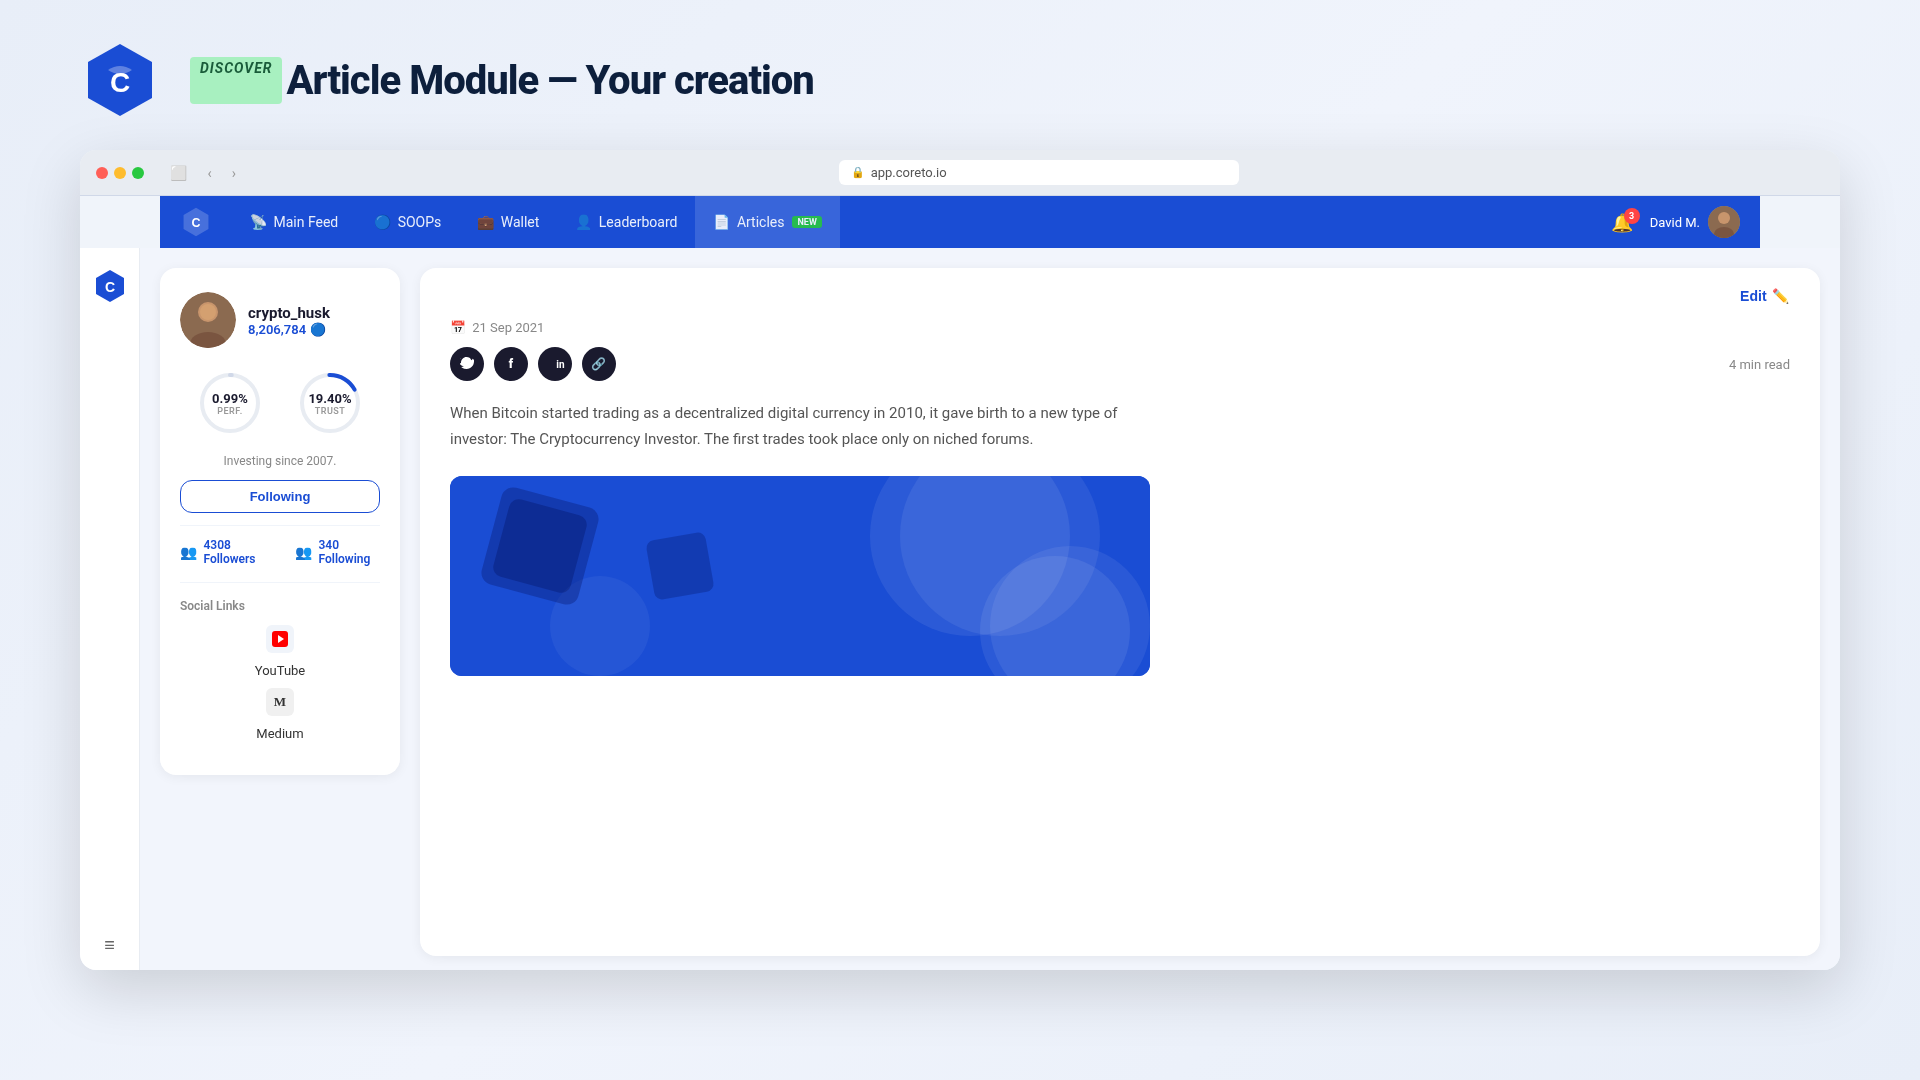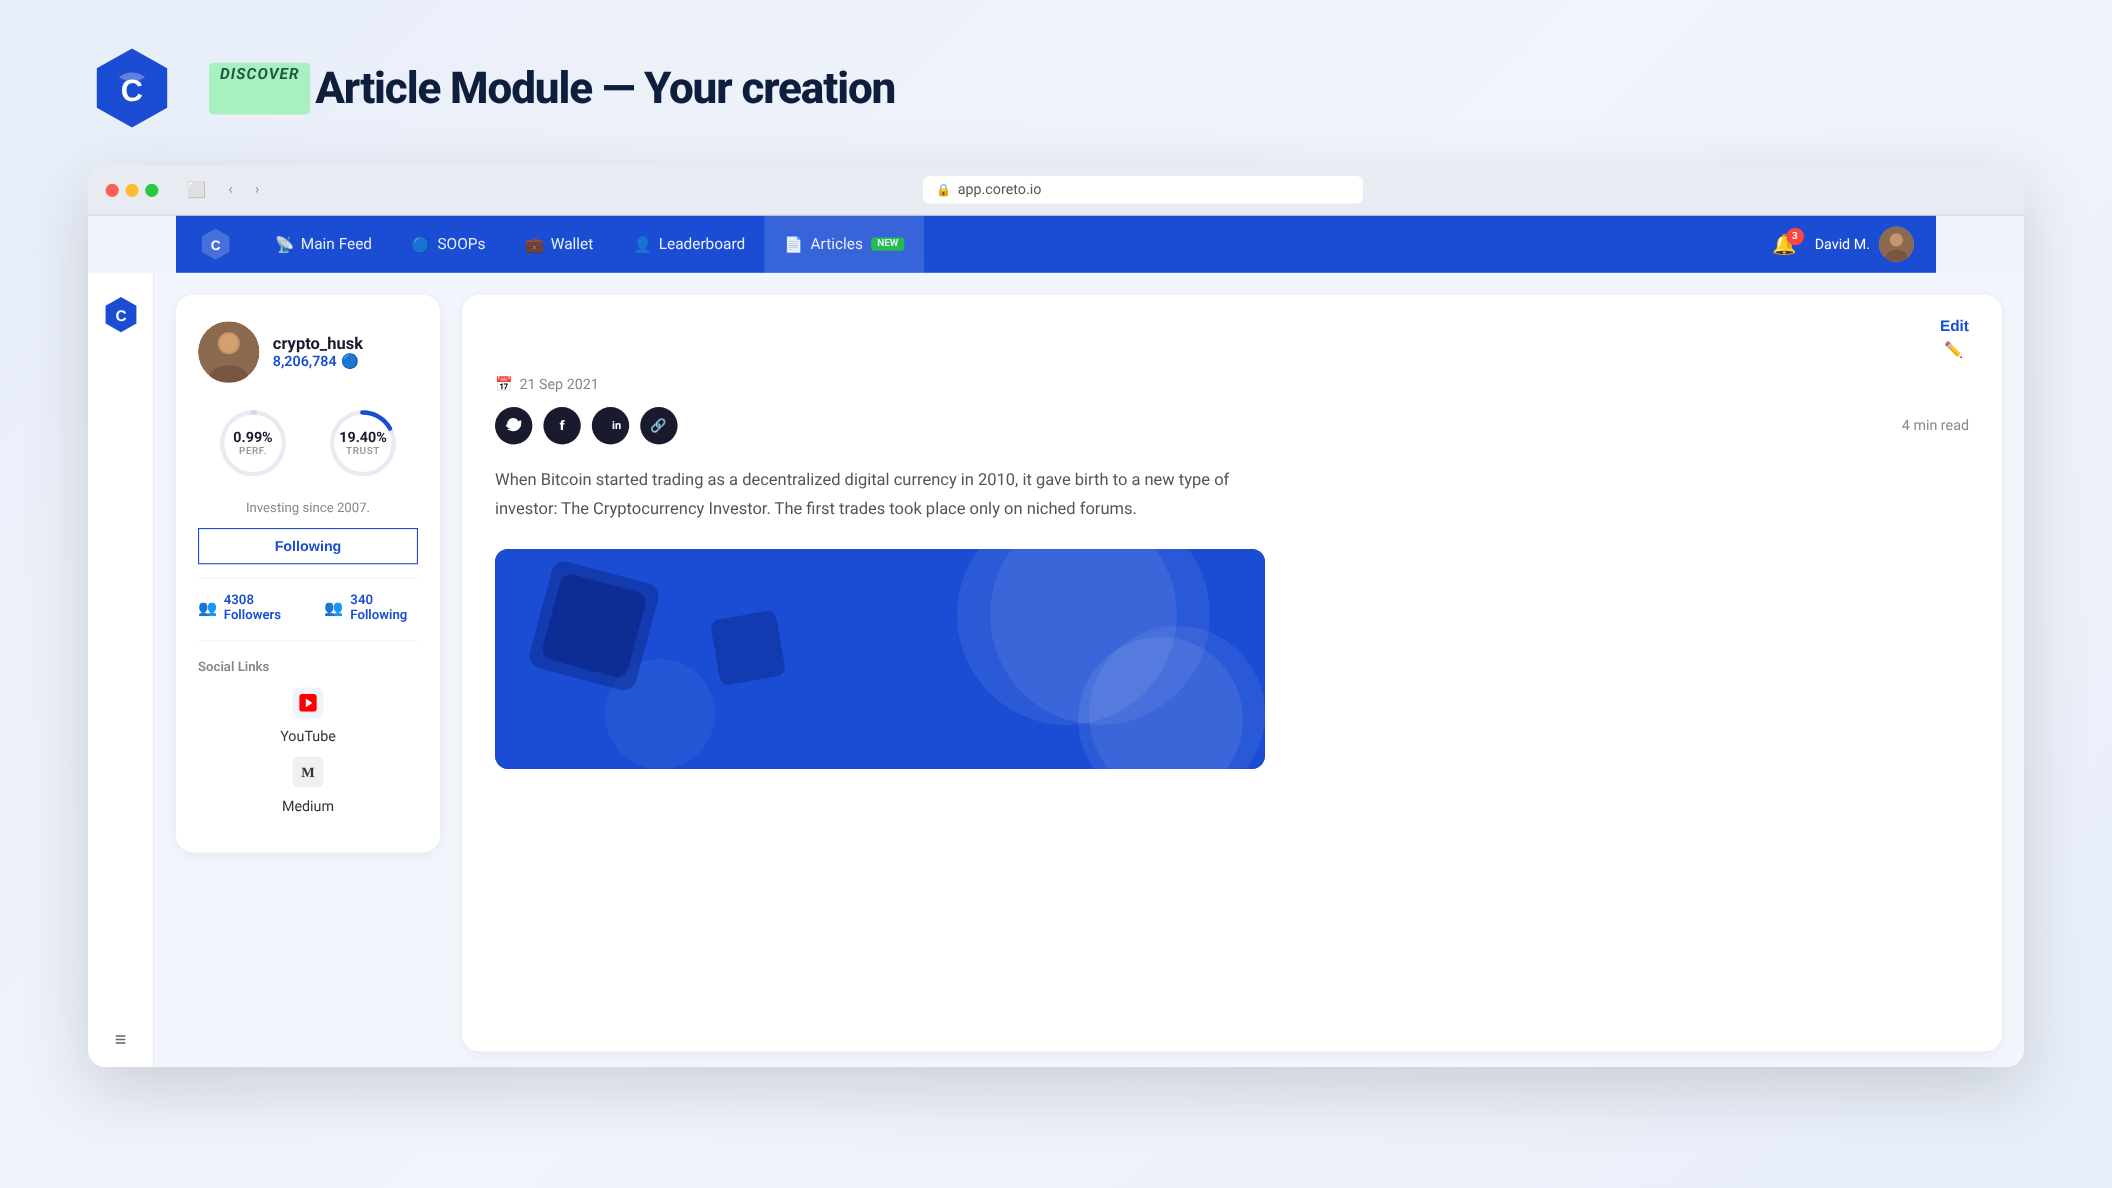--- a/index.html
+++ b/index.html
@@ -381,21 +381,21 @@
       font-size: 12px;
       color: #888;
       margin: 10px 0;
     }
 
     .following-btn {
       display: block;
       width: 100%;
       padding: 8px;
       border: 1.5px solid #1a4dd4;
-      border-radius: 0;
+      border-radius: 12px;
       background: #fff;
       color: #1a4dd4;
       font-size: 13px;
       font-weight: 600;
       cursor: pointer;
       text-align: center;
       margin: 12px 0;
     }
 
     .followers-row {
@@ -478,21 +478,20 @@
     .edit-btn {
       display: flex;
       align-items: center;
       gap: 6px;
       color: #1a4dd4;
       font-size: 14px;
       font-weight: 600;
       cursor: pointer;
       background: none;
       border: none;
-      flex-direction: column;
     }
 
     .article-date {
       display: flex;
       align-items: center;
       gap: 6px;
       font-size: 13px;
       color: #888;
       margin-bottom: 12px;
     }

